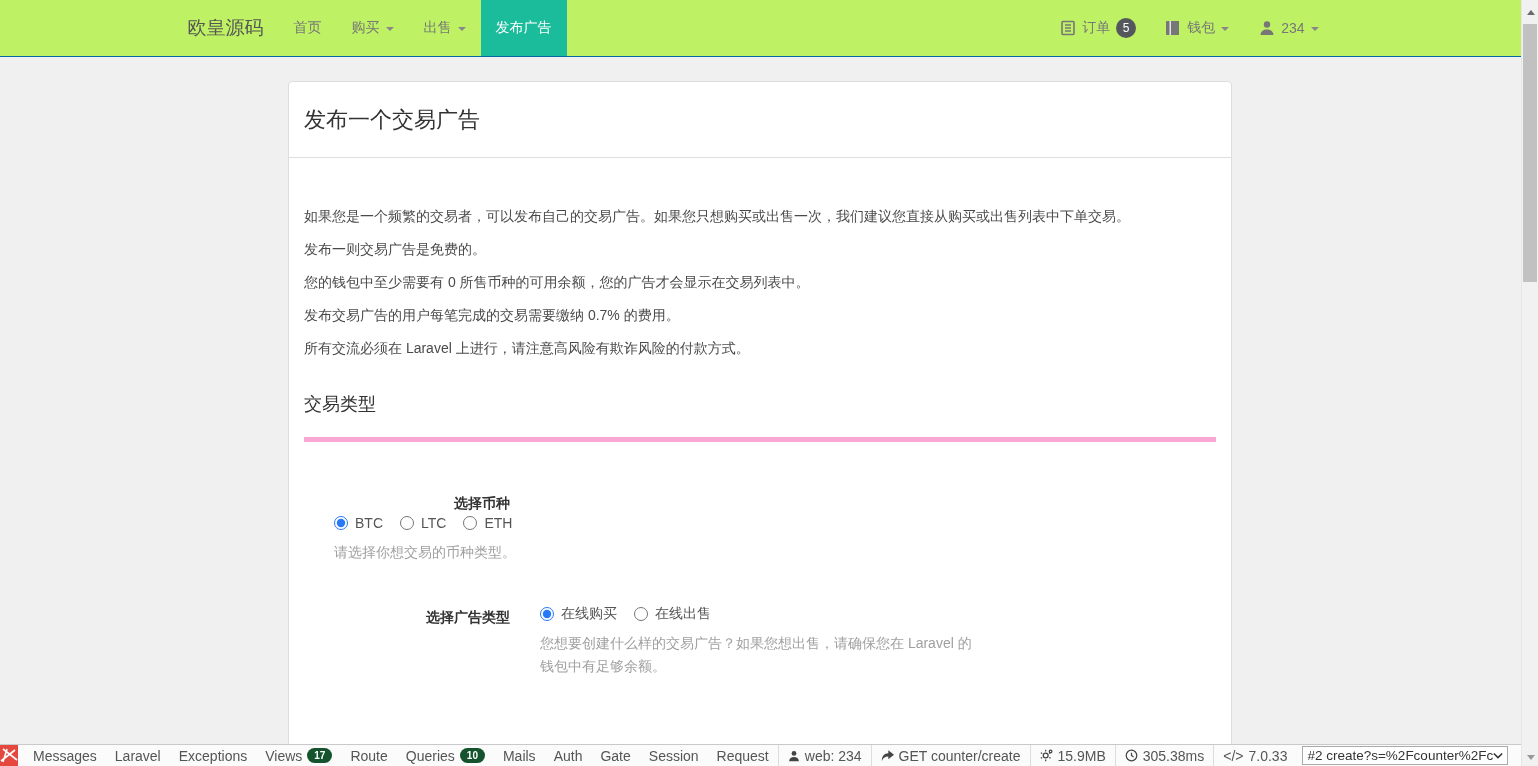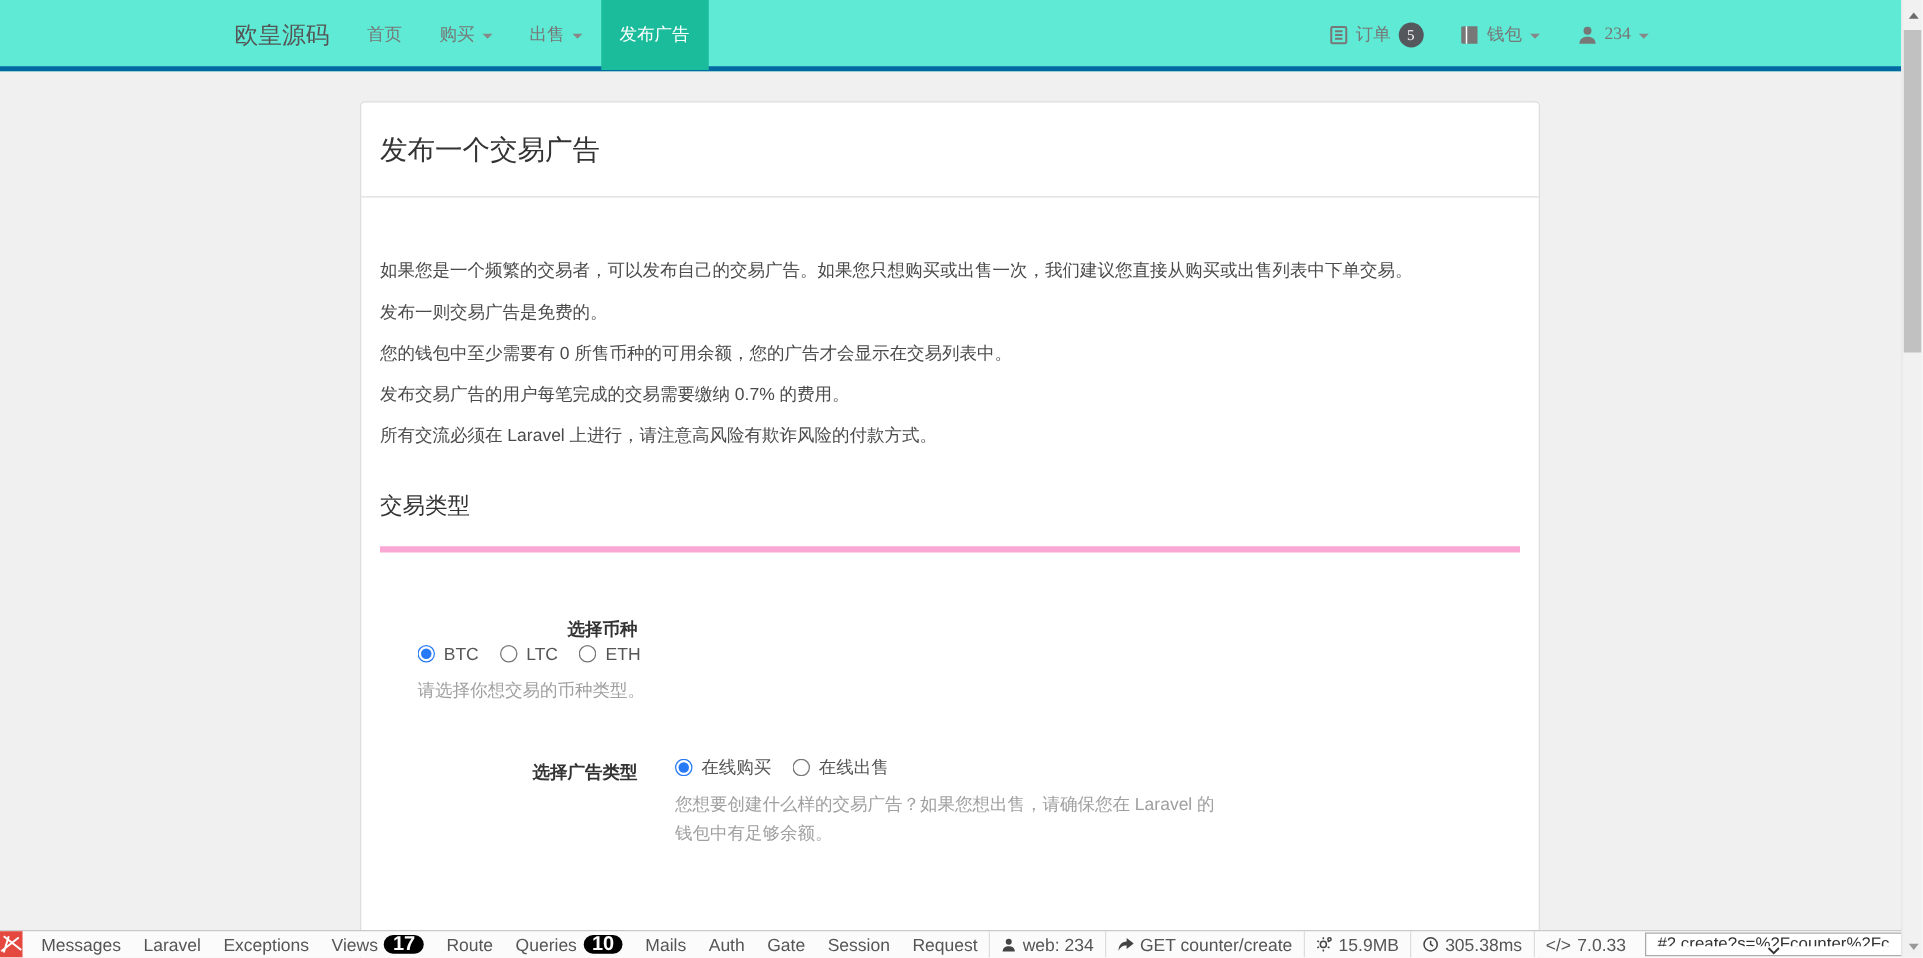--- a/index.html
+++ b/index.html
@@ -6,27 +6,27 @@
   html,body { width:1538px; height:766px; }
   body {
     position: relative; overflow: hidden;
     background: #f0f0f0;
     font-family: "Liberation Sans", sans-serif;
     color: #4a4a4a;
   }
   
   .navbar {
     position: absolute; top:0; left:0; width:1521px; height:57px;
-    background:#5eead4; border-bottom:4px solid #0369a1; z-index:5;
+    background:#bef264; border-bottom:1px solid #0369a1; z-index:5;
   }
   .nav-container { width:1146px; margin:0 auto; height:56px; display:flex; align-items:stretch; }
   .brand { display:flex; align-items:center; font-size:19px; color:#555; margin-right:15px; text-decoration:none; cursor:pointer; }
   .nav-link {
     display:flex; align-items:center; gap:6px; padding:0 15px;
-    font-size:14px; color:#777; text-decoration:none; cursor:pointer; white-space:nowrap;font-family:Liberation Serif, serif;
+    font-size:14px; color:#777; text-decoration:none; cursor:pointer; white-space:nowrap;
   }
   .nav-link.active { background:var(--accent); color:#fff; }
   .caret { display:inline-block; width:0; height:0; border-top:4px solid #888; border-left:4px solid transparent; border-right:4px solid transparent; margin-top:2px; }
   .nav-right { margin-left:auto; display:flex; align-items:stretch; }
   .count-badge {
     min-width:20px; height:20px; border-radius:10px; background:#54585c; color:#fff;
     font-size:12px; display:inline-flex; align-items:center; justify-content:center; padding:0 6px;
   }
   .nav-ic { display:inline-flex; color:#777; }
   
@@ -63,28 +63,28 @@
   }
   .select-chevron { position:absolute; right:11px; top:13px; pointer-events:none; color:#444; display:flex; }
   
   .debugbar {
     position:absolute; left:0; bottom:0; width:1521px; height:22px;
     background:#fbfbfb; border-top:1px solid #c9c9c9;
     display:flex; align-items:center; font-size:14px; color:#555; z-index:20;
   }
   .db-logo { width:26px; height:21px; background:#e5483e; display:flex; align-items:center; justify-content:center; margin-right:6px; cursor:pointer; }
   .db-tab { display:flex; align-items:center; gap:5px; padding:0 9px; height:100%; cursor:pointer; white-space:nowrap; }
-  .db-badge { background:#000000; color:#fff; border-radius:10px; font-size:16px; line-height:15px; padding:0 7px; font-weight:bold; }
+  .db-badge { background:#14532d; color:#fff; border-radius:10px; font-size:10px; line-height:15px; padding:0 7px; font-weight:bold; }
   .db-right { margin-left:auto; display:flex; align-items:center; height:100%; }
   .db-status { display:flex; align-items:center; gap:5px; padding:0 9px; height:100%; border-left:1px solid #ddd; white-space:nowrap; cursor:default; }
   .db-status .ic { display:flex; color:#555; }
   .db-select {
     width:206px; height:19px; background:#fff; border:1px solid #aaa; margin:0 6px;
     display:flex; align-items:center; font-size:13.5px; color:#333; padding:0 4px;
-    overflow:hidden; white-space:nowrap; cursor:pointer;flex-direction:column;
+    overflow:hidden; white-space:nowrap; cursor:pointer;
   }
   .db-select .txt { overflow:hidden; flex:1; }
   .db-win-icons { display:flex; align-items:center; gap:13px; padding:0 10px; color:#2b2b2b; }
   .db-win-icons span { display:flex; cursor:pointer; }
   
   .scrollbar { position:absolute; right:0; top:0; width:17px; height:766px; background:#f1f1f1; border-left:1px solid #e6e6e6; z-index:30; }
   .sb-btn { position:absolute; left:0; width:17px; height:17px; display:flex; align-items:center; justify-content:center; cursor:pointer; }
   .sb-up { top:4px; }
   .sb-down { bottom:0; }
   .tri-up { width:0; height:0; border-bottom:5px solid #6b6b6b; border-left:4px solid transparent; border-right:4px solid transparent; }

